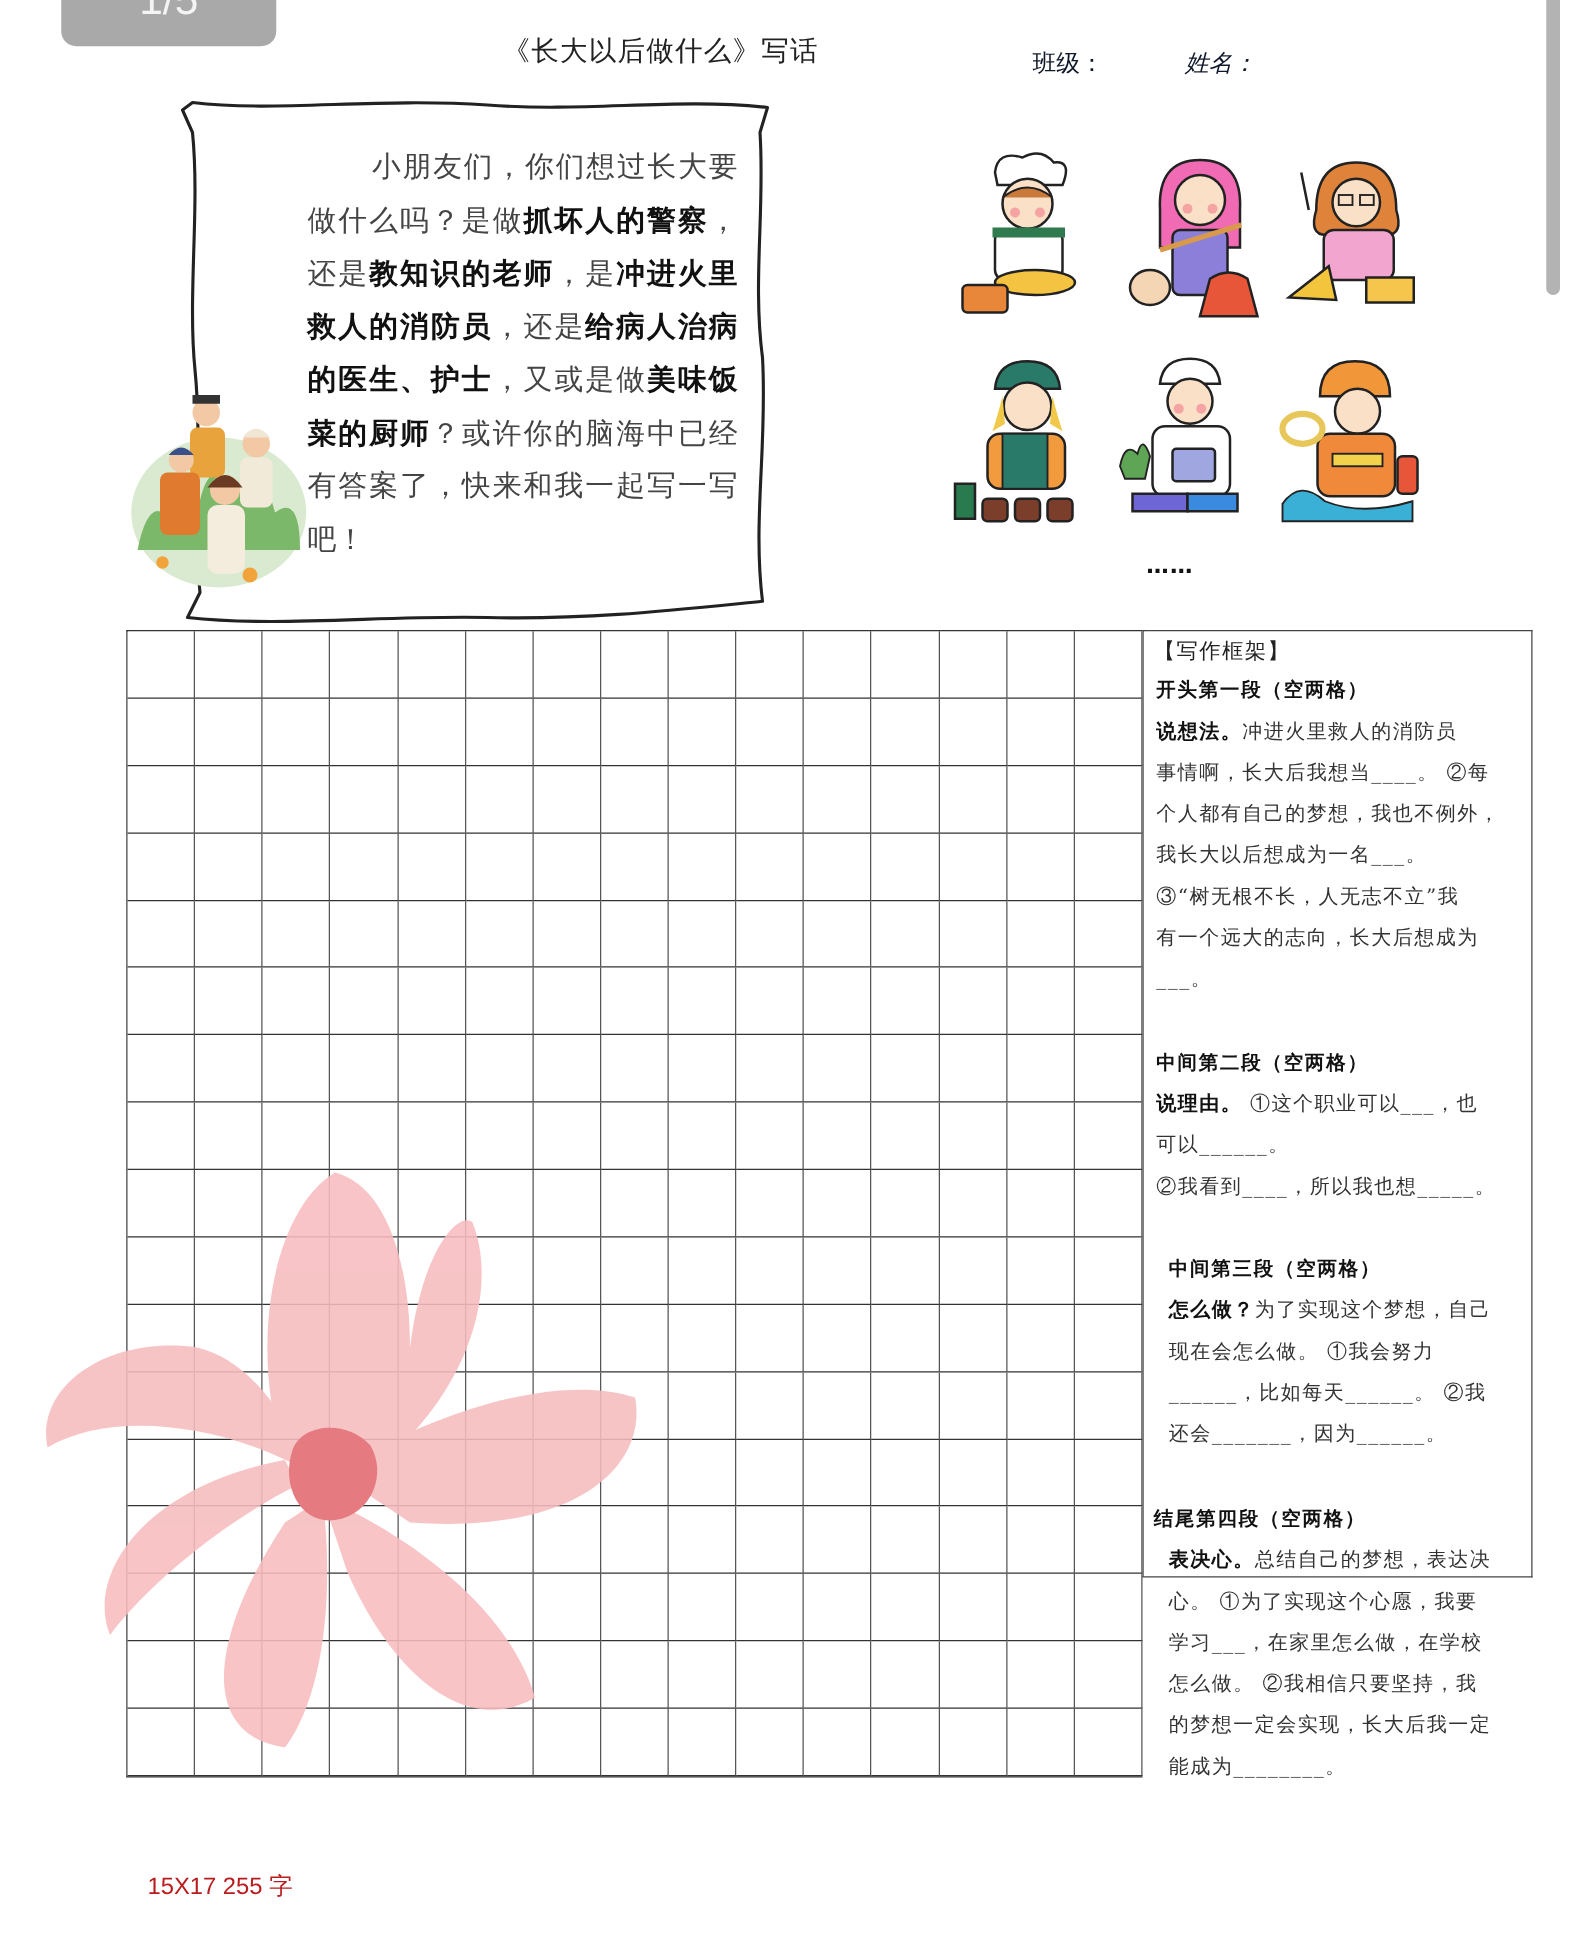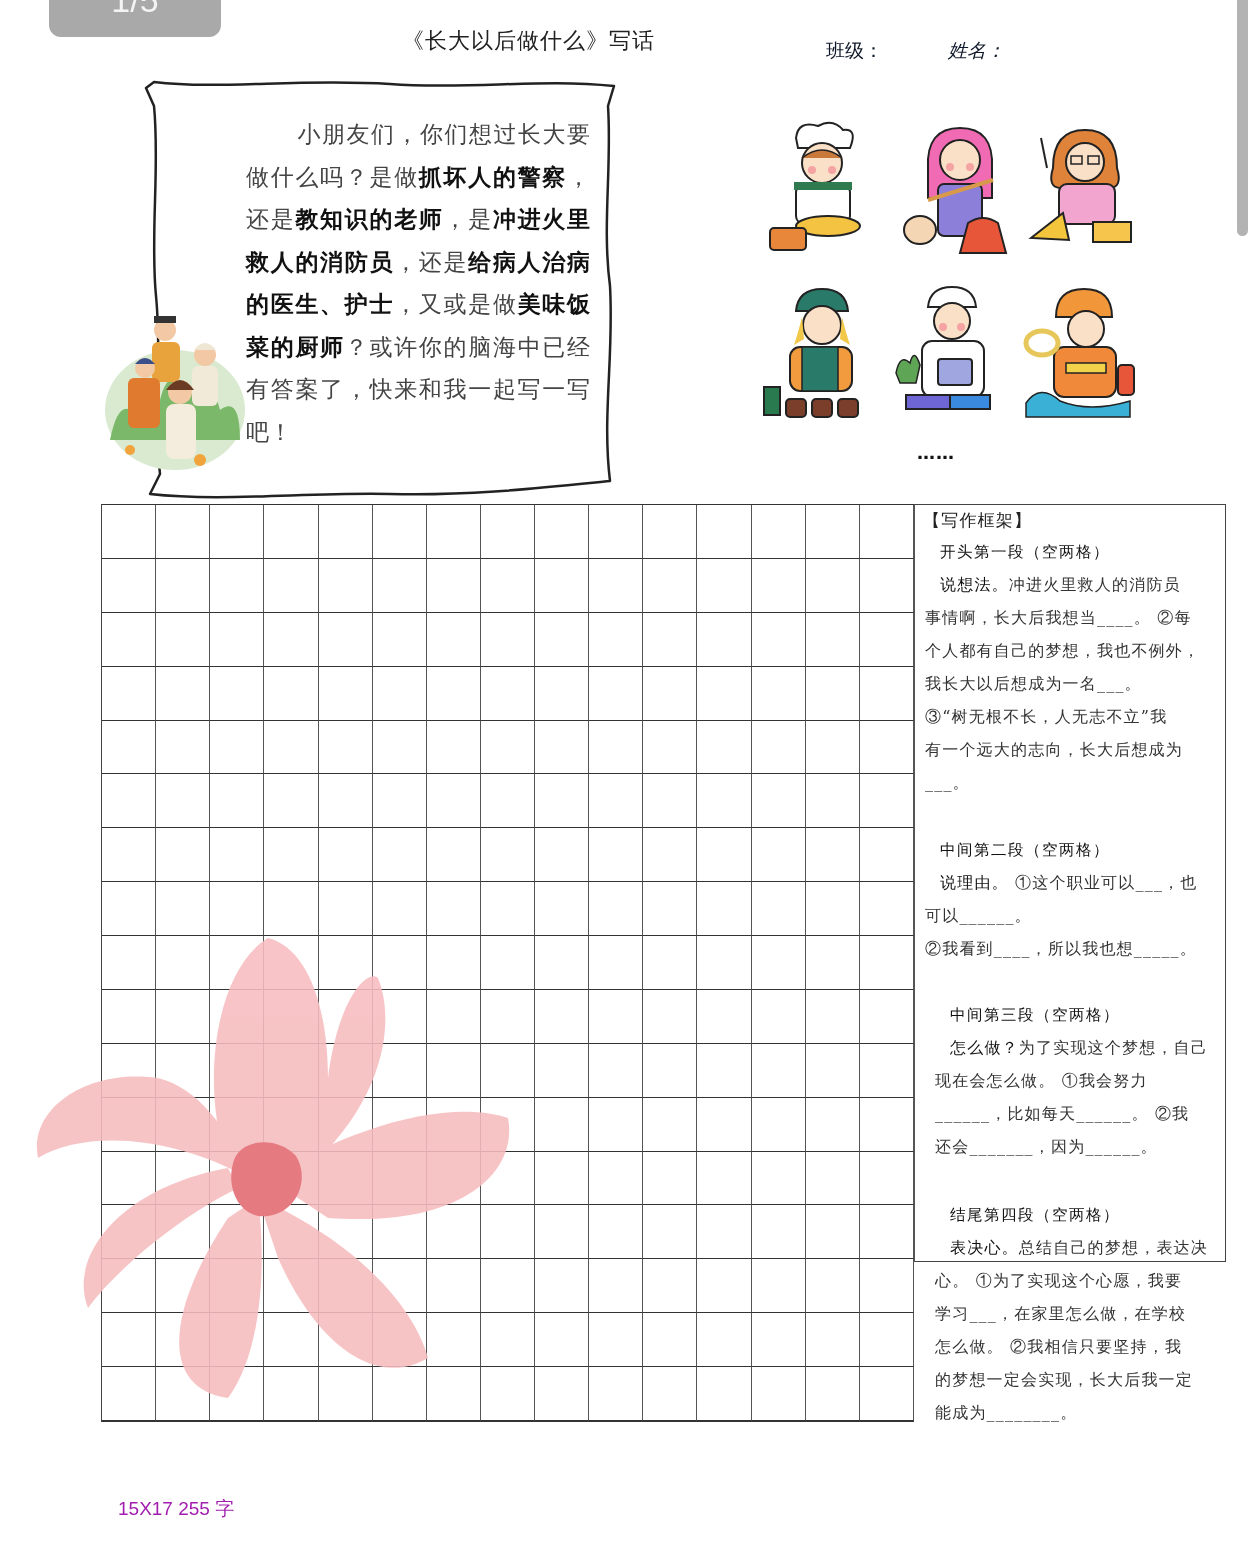--- a/index.html
+++ b/index.html
@@ -55,23 +55,23 @@
 
   
   .framework {
     position: absolute; left: 914px; top: 504px; width: 312px; height: 758px;
     border: 1.5px solid #444; border-left: 1.3px solid #555; box-sizing: border-box;
     font-size: 16px; color: #333;
   }
   .fw-line { position: absolute; white-space: nowrap; letter-spacing: 1.2px; }
   .fw-title { font-size: 17px; color: #222; }
   .fw-head { font-weight: bold; color: #111; font-family: "DejaVu Sans", sans-serif; font-size: 15.5px; letter-spacing: 1.5px; }
-  .fw-b { font-weight: normal; color: #111; font-family: "DejaVu Sans", sans-serif; margin-left: 15px; }
+  .fw-b { font-weight: bold; color: #111; font-family: "DejaVu Sans", sans-serif; }
   .footer-note {
-    position: absolute; left: 118px; top: 1496px; font-size: 19px; color: #a21caf;
+    position: absolute; left: 118px; top: 1496px; font-size: 19px; color: #b91c1c;
     font-family: "Liberation Sans", sans-serif;
   }
 </style>
 </head>
 <body>
 
 <div class="page-badge">1/5</div>
 <div class="scrollbar"></div>
 
 <div class="title">《长大以后做什么》写话</div>
@@ -454,21 +454,21 @@
     <div class="fw-line " style="top: 268px; left: 10px;"><span>___。</span></div>
     <div class="fw-line fw-head" style="top: 335px; left: 10px;"><span class="fw-b">中间第二段（空两格）</span></div>
     <div class="fw-line " style="top: 368px; left: 10px;"><span class="fw-b">说理由。</span><span> ①这个职业可以___，也</span></div>
     <div class="fw-line " style="top: 401px; left: 10px;"><span>可以______。</span></div>
     <div class="fw-line " style="top: 434px; left: 10px;"><span>②我看到____，所以我也想_____。</span></div>
     <div class="fw-line fw-head" style="top: 500px; left: 20px;"><span class="fw-b">中间第三段（空两格）</span></div>
     <div class="fw-line " style="top: 533px; left: 20px;"><span class="fw-b">怎么做？</span><span>为了实现这个梦想，自己</span></div>
     <div class="fw-line " style="top: 566px; left: 20px;"><span>现在会怎么做。 ①我会努力</span></div>
     <div class="fw-line " style="top: 599px; left: 20px;"><span>______，比如每天______。 ②我</span></div>
     <div class="fw-line " style="top: 632px; left: 20px;"><span>还会_______，因为______。</span></div>
-    <div class="fw-line fw-head" style="top: 700px; left: 20px;"><span class="fw-b">结尾第四段（空两格）</span></div>
+    <div class="fw-line fw-head" style="top: 700px; left: 8px;"><span class="fw-b">结尾第四段（空两格）</span></div>
     <div class="fw-line " style="top: 733px; left: 20px;"><span class="fw-b">表决心。</span><span>总结自己的梦想，表达决</span></div>
     <div class="fw-line " style="top: 766px; left: 20px;"><span>心。 ①为了实现这个心愿，我要</span></div>
     <div class="fw-line " style="top: 799px; left: 20px; text-align: right;"><span>学习___，在家里怎么做，在学校</span></div>
     <div class="fw-line " style="top: 832px; left: 20px;"><span>怎么做。 ②我相信只要坚持，我</span></div>
     <div class="fw-line " style="top: 865px; left: 20px;"><span>的梦想一定会实现，长大后我一定</span></div>
     <div class="fw-line " style="top: 898px; left: 20px;"><span>能成为________。</span></div>
   </div>
 
 <div class="footer-note">15X17 255 字</div>
 

